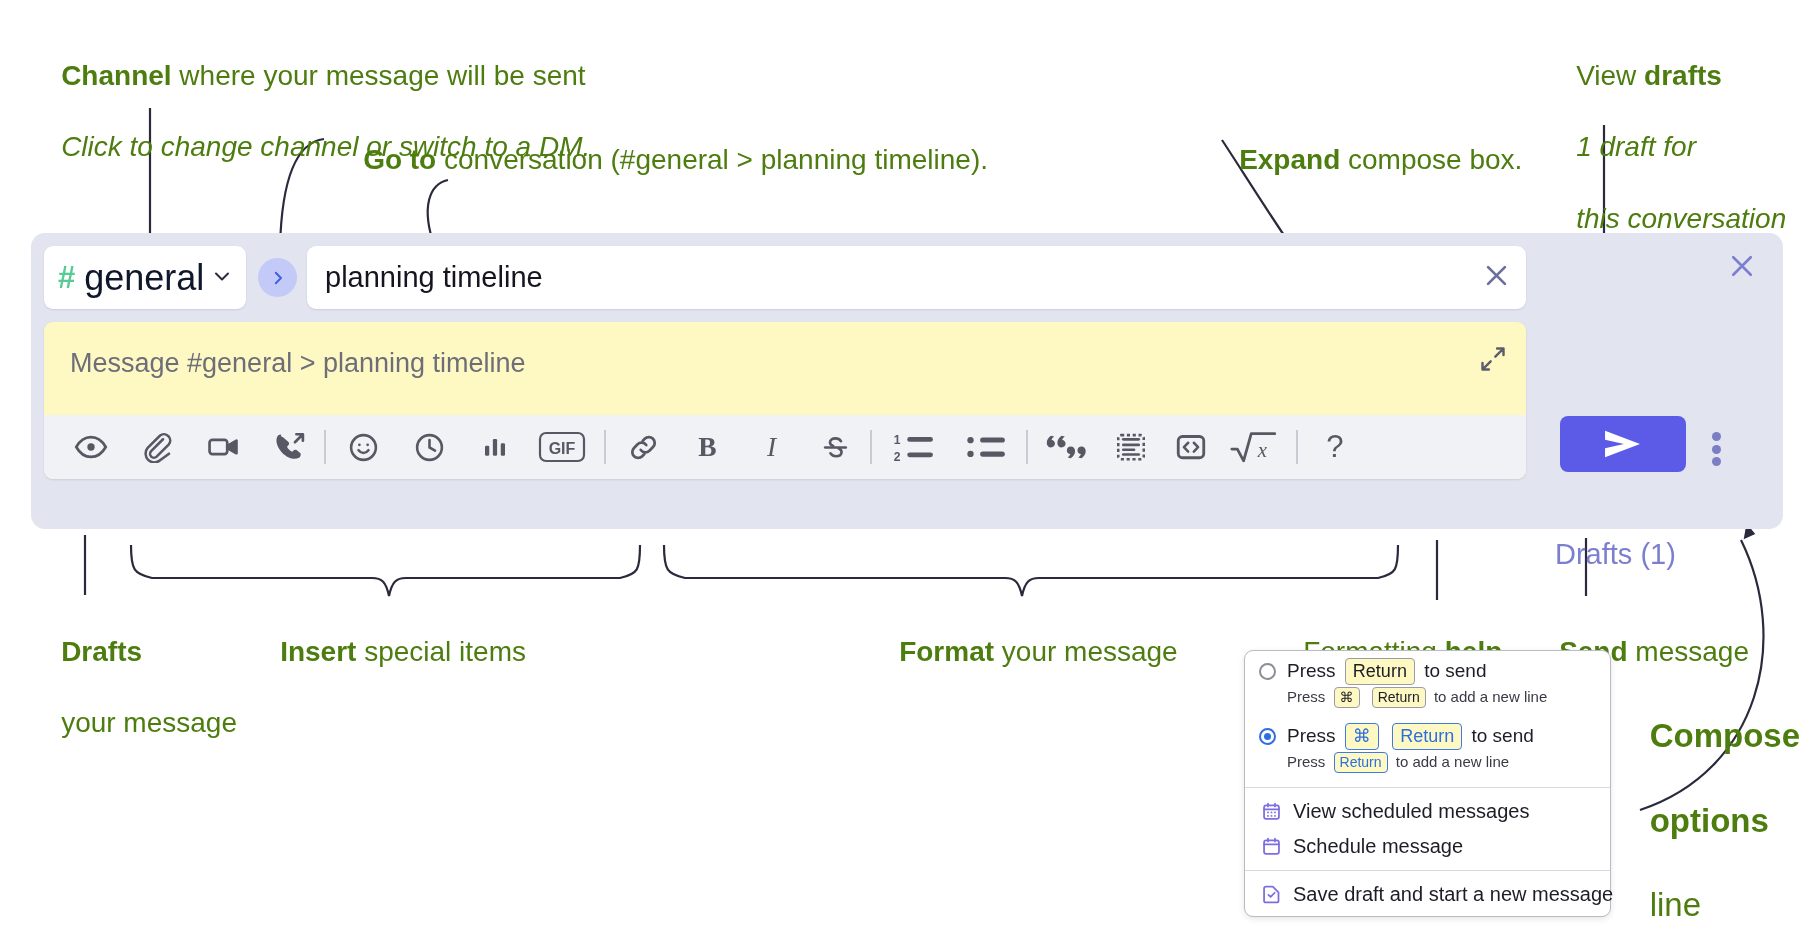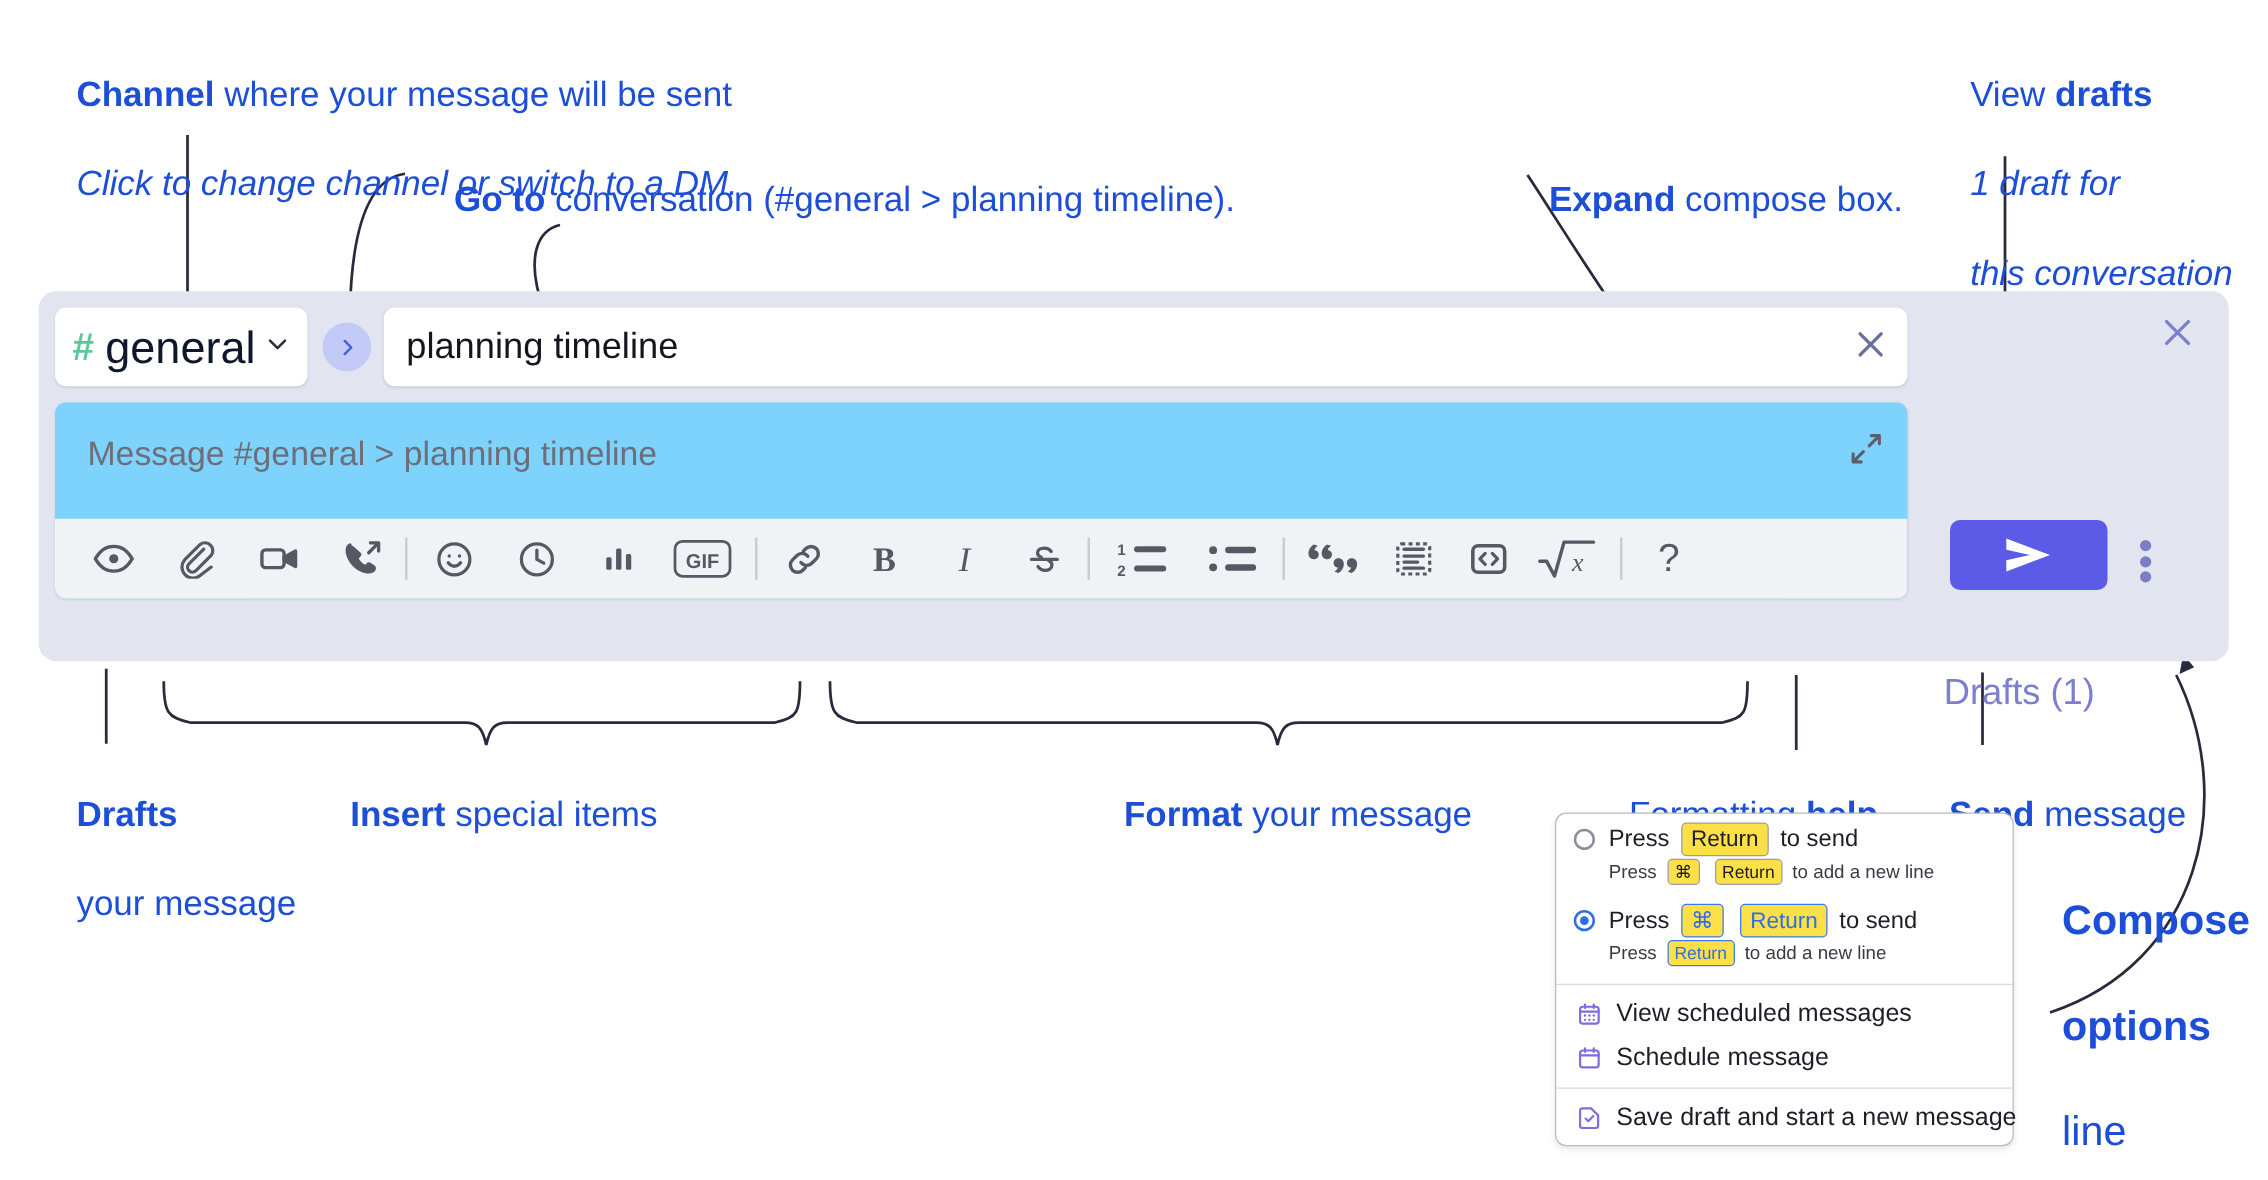--- a/index.html
+++ b/index.html
@@ -7,21 +7,21 @@
     width:1814px;height:944px;
     background:#ffffff;
     font-family:"Liberation Sans", sans-serif;
     color:#2b2b3d;
     overflow:hidden;
     position:relative;
   }
   #root{position:absolute;left:0;top:0;width:1814px;height:944px;}
 
   
-  .anno{position:absolute;color:#1d4ed8;line-height:1.28;white-space:pre;}
+  .anno{position:absolute;color:#4d7c0f;line-height:1.28;white-space:pre;}
   .anno b{font-weight:700;}
   .anno .ital{font-style:italic;}
 
   
   #lines{position:absolute;left:0;top:0;width:1814px;height:944px;pointer-events:none;}
 
   
   #compose{
     position:absolute;left:31px;top:233px;width:1752px;height:296px;
     background:#e2e4f0;border-radius:14px;
@@ -45,21 +45,21 @@
   }
 
   .topic-box{
     flex:1;height:63px;background:#fff;border-radius:9px;
     display:flex;align-items:center;box-sizing:border-box;padding:0 14px 0 18px;
     box-shadow:0 1px 2px rgba(40,40,60,.12);
   }
   .topic-text{font-size:29px;color:#15141f;flex:1;}
 
   .msg-card{
-    margin-top:13px;width:100%;background:#7dd3fc;border-radius:9px;overflow:hidden;
+    margin-top:13px;width:100%;background:#fef9c3;border-radius:9px;overflow:hidden;
     box-shadow:0 1px 2px rgba(40,40,60,.12);
   }
   .msg-area{height:93px;position:relative;}
   .placeholder{position:absolute;left:26px;top:26px;font-size:27px;color:#6d6e79;}
   .expand-ico{position:absolute;right:19px;top:23px;}
 
   .toolbar{height:64px;background:#f1f2f6;display:flex;align-items:center;padding:0 26px;box-sizing:border-box;}
   .tb{width:42px;height:42px;display:flex;align-items:center;justify-content:center;margin-right:14px;color:#575864;}
   .sep{width:2px;height:34px;background:#c9cbd4;margin:0 16px 0 6px;flex:none;}
 
@@ -83,21 +83,21 @@
   .mrow{display:flex;align-items:center;padding:7px 14px 2px 14px;}
   .radio{width:17px;height:17px;border-radius:50%;border:2px solid #8d8e99;box-sizing:border-box;margin-right:11px;flex:none;background:#fff;}
   .radio.on{border-color:#2d6fe0;background:#fff;position:relative;}
   .radio.on::after{content:"";position:absolute;left:3px;top:3px;width:7px;height:7px;border-radius:50%;background:#2d6fe0;}
   .mtxt{font-size:19px;color:#1d1d27;white-space:nowrap;}
   .sub{display:flex;align-items:center;padding:0 14px 8px 42px;}
   .sub .mtxt{font-size:15px;color:#3a3a46;}
   .key{
     display:inline-flex;align-items:center;justify-content:center;
     border:1px solid #9a9ba6;border-radius:4px;padding:1px 7px;margin:0 4px;
-    font-size:18px;color:#1d1d27;background:#fde047;line-height:1.25;
+    font-size:18px;color:#1d1d27;background:#fef9c3;line-height:1.25;
   }
   .sub .key{font-size:14px;padding:1px 5px;}
   .key.blue{border-color:#3d7ae4;color:#2d6fe0;}
   .mdiv{height:1px;background:#d8d9e0;margin:6px 0;}
   .mitem{display:flex;align-items:center;padding:6px 14px;}
   .mitem .mtxt{font-size:20px;}
   .mico{width:24px;margin-right:10px;display:flex;align-items:center;justify-content:center;color:#7c6ee0;flex:none;}
 </style>
 </head>
 <body>

